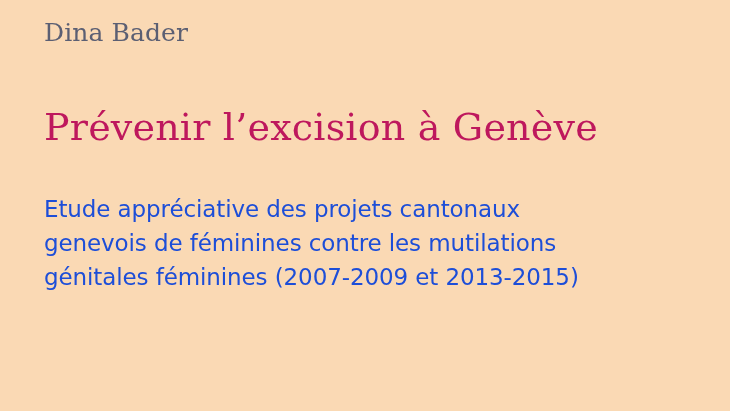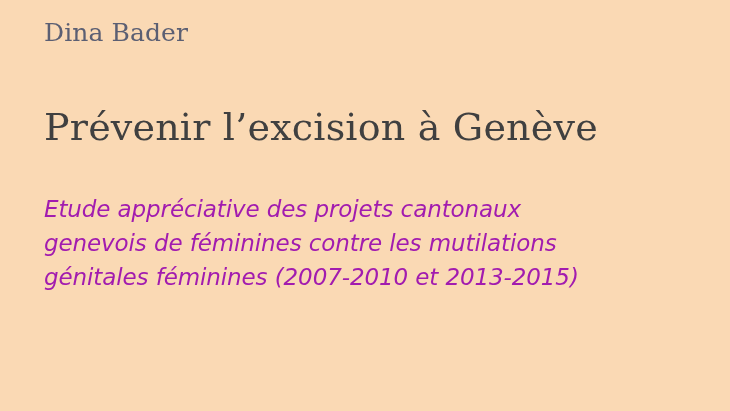--- a/index.html
+++ b/index.html
@@ -28,54 +28,53 @@
     font-size: 25px;
     line-height: 1.38;
     letter-spacing: 0.1px;
   }
   .author-line {
     display: block;
     white-space: nowrap;
   }
   .title {
     margin-top: 54px;
-    color: #404040;
+    color: #be185d;
     font-family: "DejaVu Serif", serif;
     font-size: 38px;
     font-weight: 400;
     line-height: 1.2;
     letter-spacing: 0.2px;
     white-space: nowrap;
   }
   .subtitle {
     margin-top: 42px;
-    color: #a21caf;
+    color: #1d4ed8;
     font-family: "DejaVu Sans", sans-serif;
     font-size: 23px;
     font-weight: 400;
     line-height: 1.48;
     letter-spacing: -0.1px;
     max-width: 660px;
-    font-style: italic;
   }
   .subtitle-line {
     display: block;
     white-space: nowrap;
   }
 </style>
 </head>
 <body>
 
 <div class="cover">
 
   <div class="authors">
     <span class="author-line">Dina Bader</span>
   </div>
 
   <h1 class="title">Prévenir l’excision à Genève</h1>
 
   <div class="subtitle">
     <span class="subtitle-line">Etude appréciative des projets cantonaux</span>
     <span class="subtitle-line">genevois de féminines contre les mutilations</span>
-    <span class="subtitle-line">génitales féminines (2007-2010 et 2013-2015)</span>
+    <span class="subtitle-line">génitales féminines (2007-2009 et 2013-2015)</span>
   </div>
 
 </div>
 
 </body></html>

